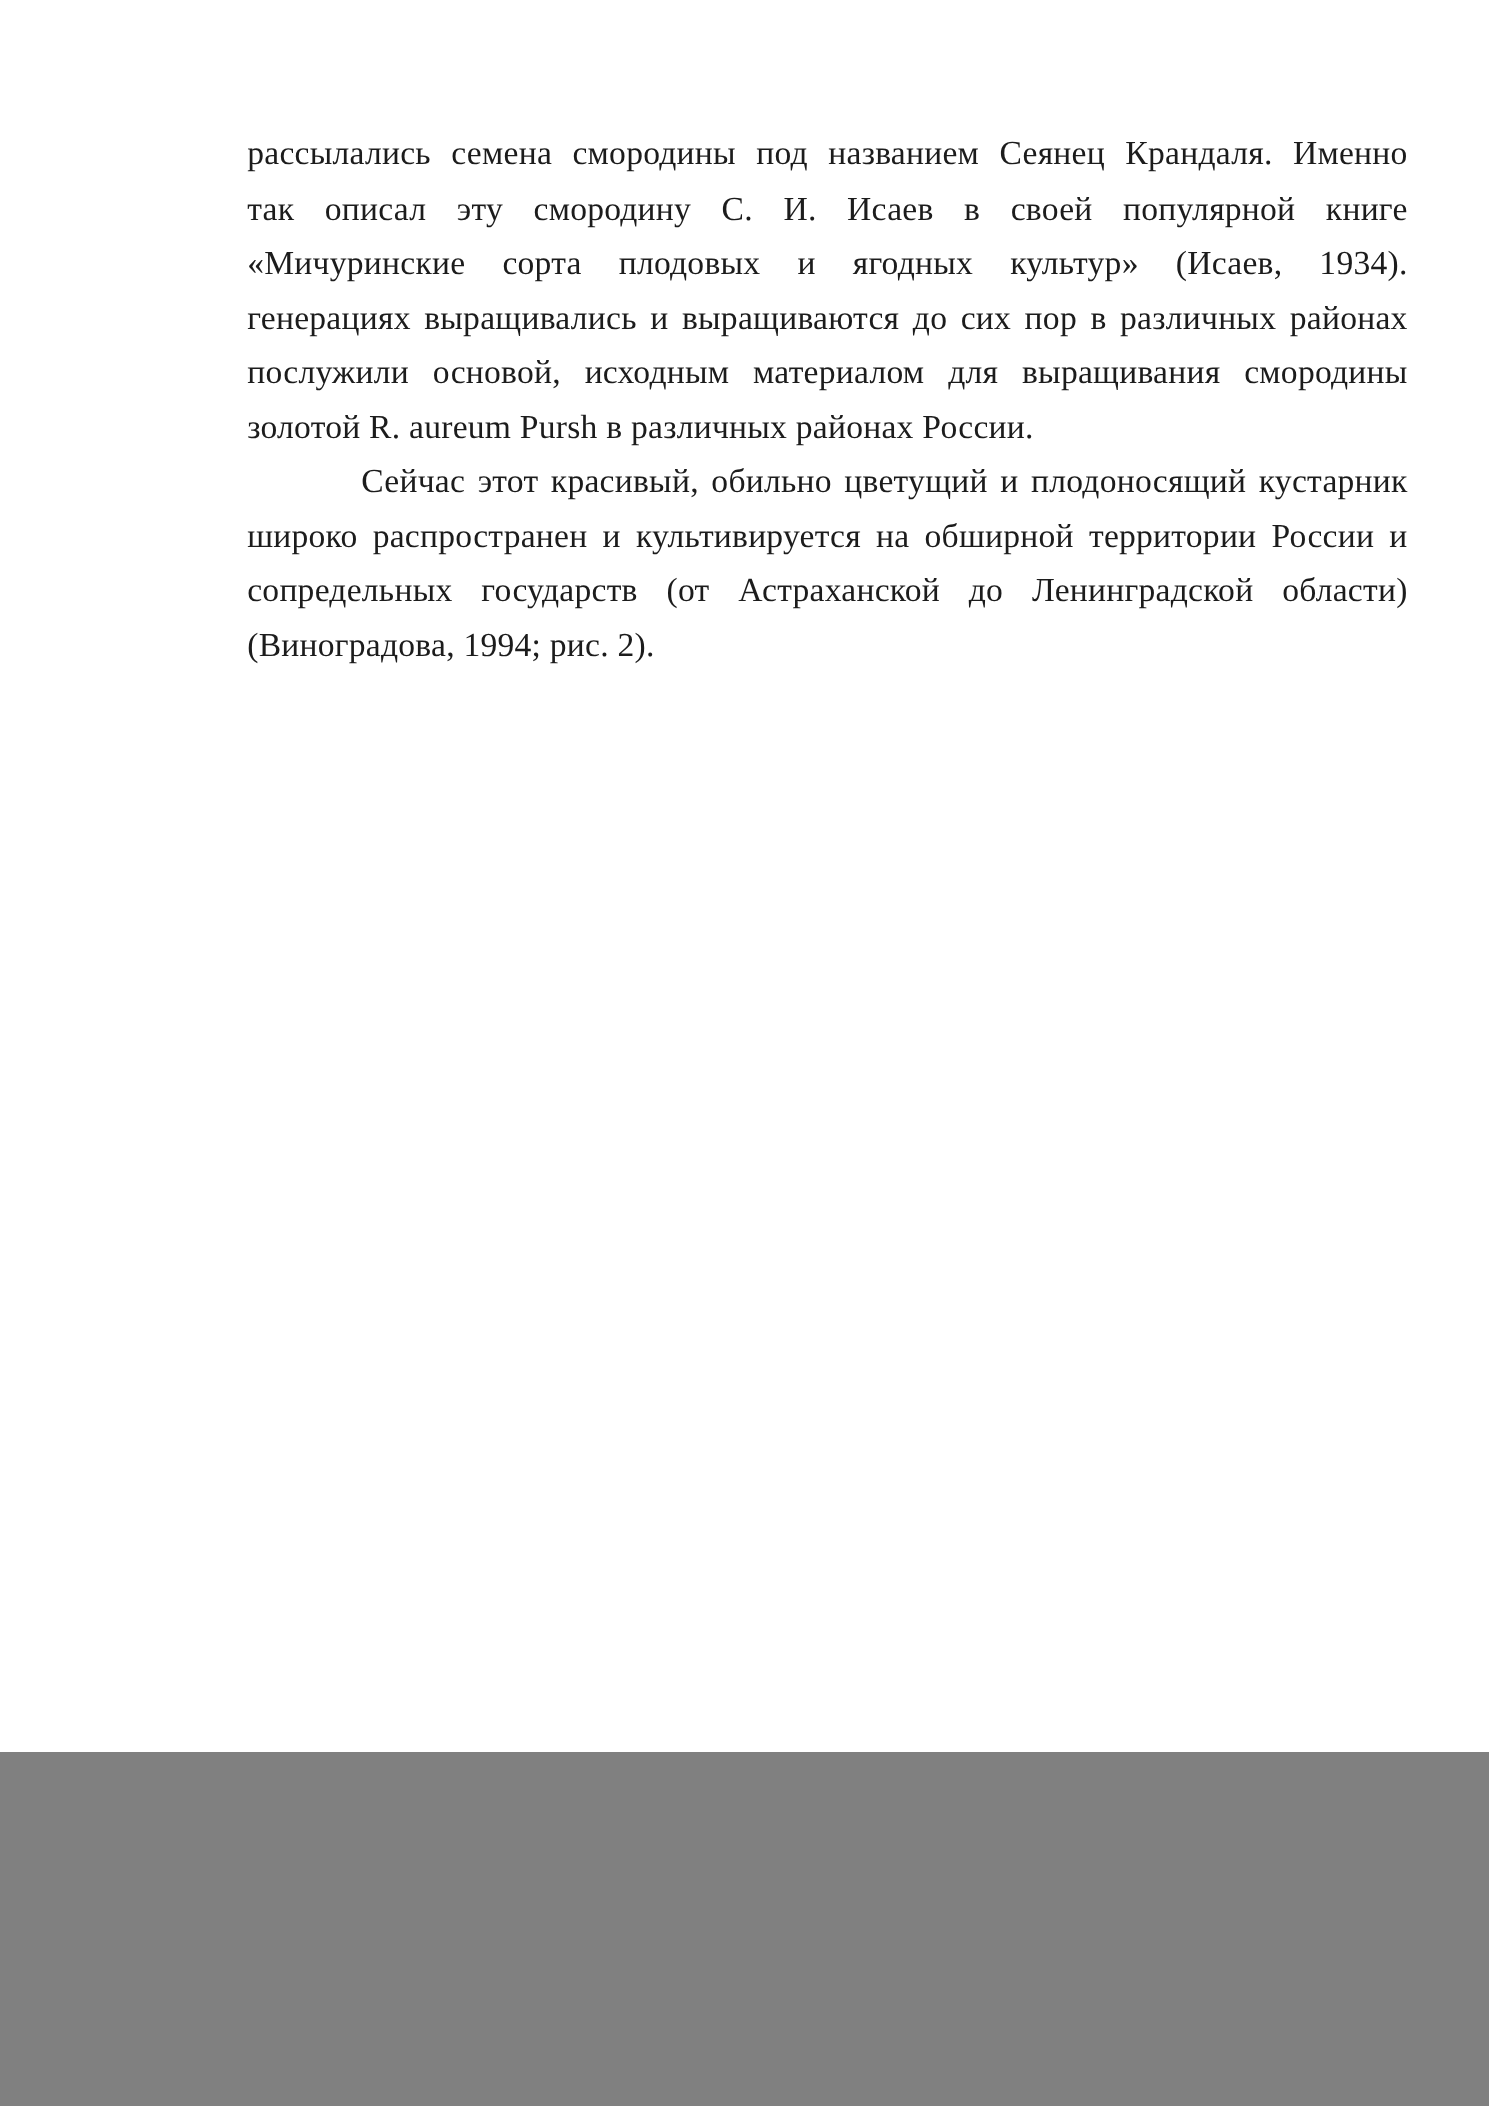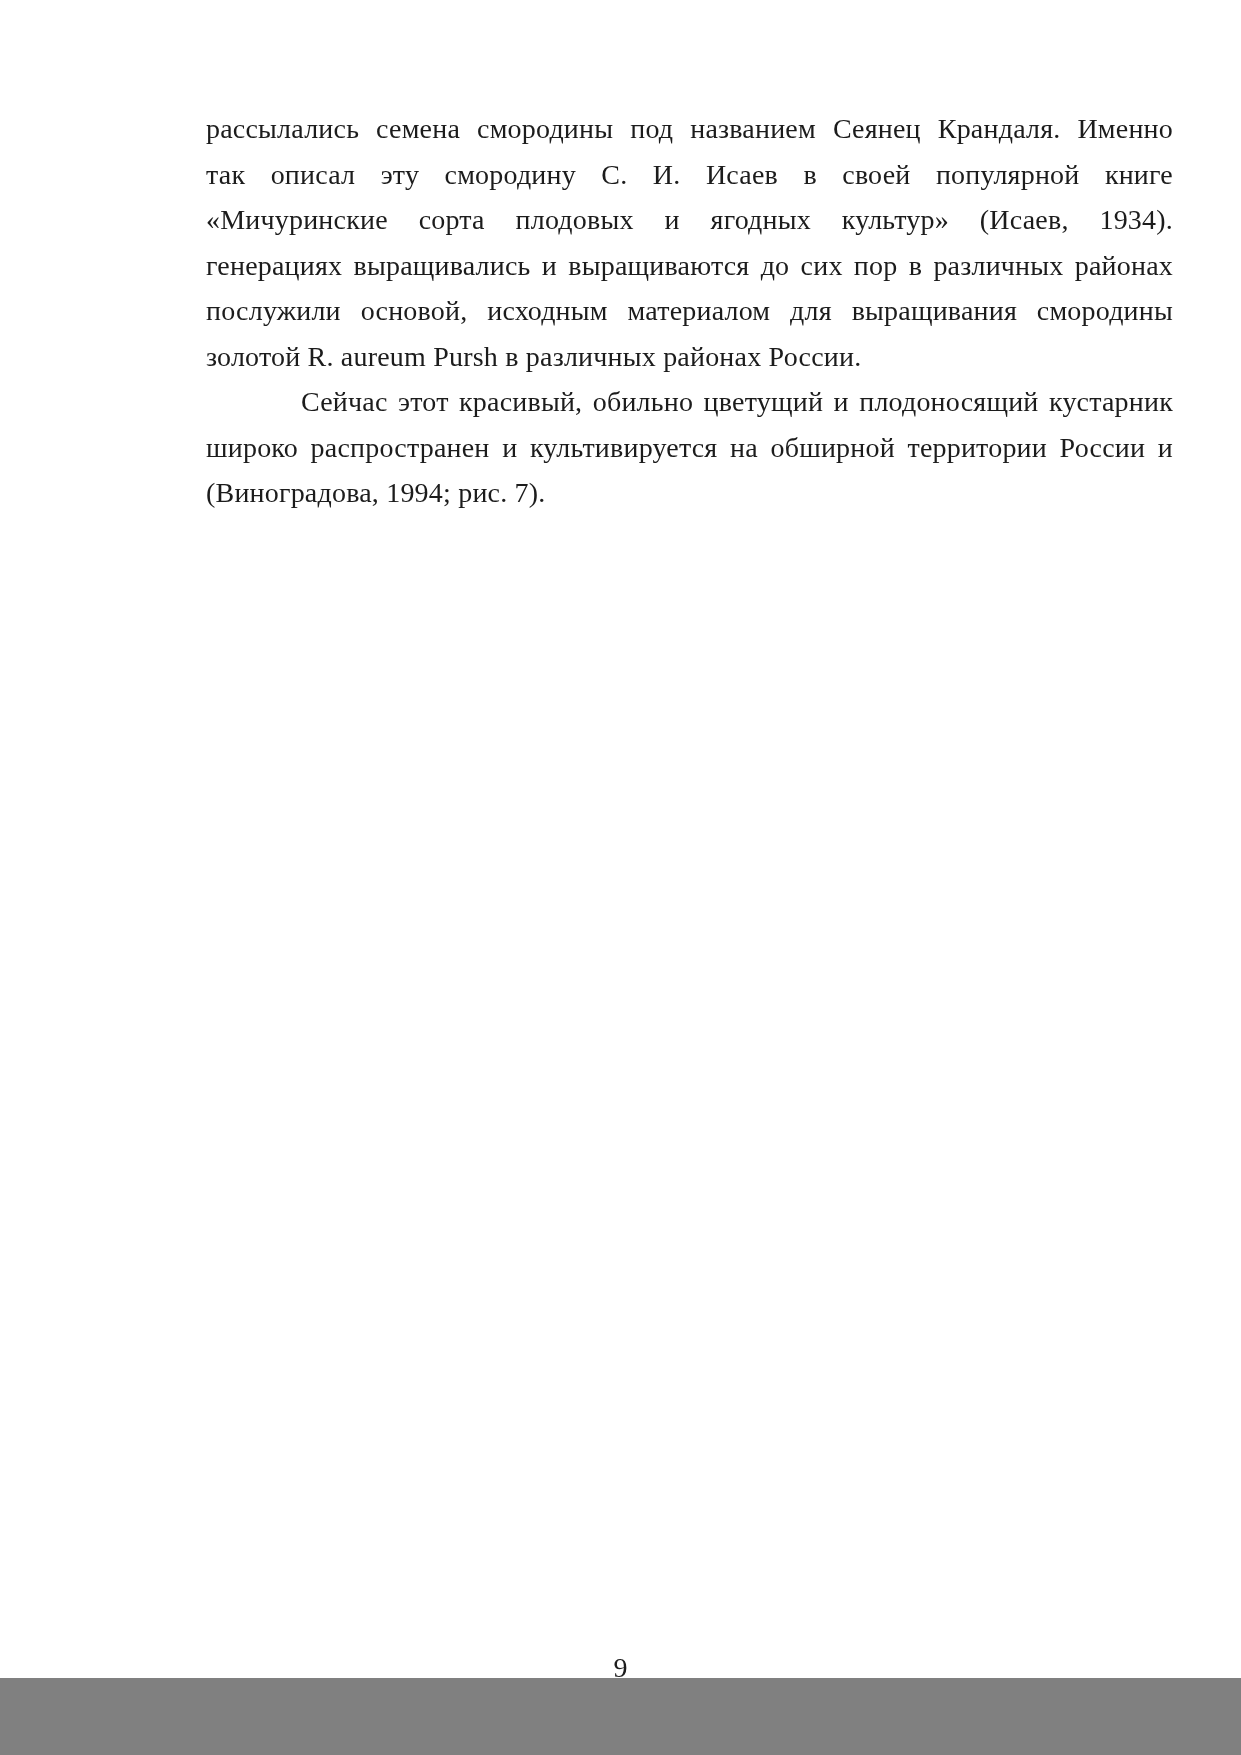--- a/index.html
+++ b/index.html
@@ -3,21 +3,21 @@
 <meta charset="utf-8">
 <style>
   html, body {
     margin: 0;
     padding: 0;
     background: #808080;
   }
   .page {
     position: relative;
     width: 1241px;
-    height: 1678px;
+    height: 1460px;
     margin: 0 auto;
     background: #ffffff;
     font-family: "Liberation Serif", "DejaVu Serif", serif;
     color: #1c1c1c;
     overflow: hidden;
   }
   .textblock {
     position: absolute;
     left: 206px;
     top: 106px;
@@ -60,19 +60,20 @@
         <div class="line">рассылались семена смородины под названием Сеянец Крандаля. Именно</div>
         <div class="line">так описал эту смородину С. И. Исаев в своей популярной книге</div>
         <div class="line">«Мичуринские сорта плодовых и ягодных культур» (Исаев, 1934).</div>
         <div class="line">генерациях выращивались и выращиваются до сих пор в различных районах</div>
         <div class="line">послужили основой, исходным материалом для выращивания смородины</div>
         <div class="line last">золотой R. aureum Pursh в различных районах России.</div>
       </div>
       <div class="paragraph">
         <div class="line indent">Сейчас этот красивый, обильно цветущий и плодоносящий кустарник</div>
         <div class="line">широко распространен и культивируется на обширной территории России и</div>
-        <div class="line last">(Виноградова, 1994; рис. 7).</div>
+        <div class="line">сопредельных государств (от Астраханской до Ленинградской области)</div>
+        <div class="line last">(Виноградова, 1994; рис. 2).</div>
       </div>
     </div>
   <div class="footer">
     <span>9</span>
   </div>
 </div>
 
 </body></html>

